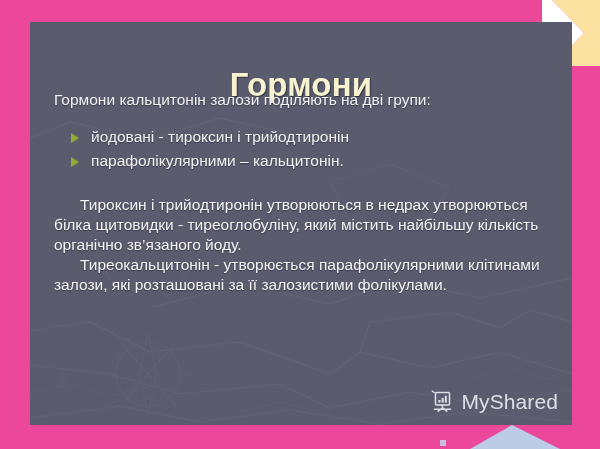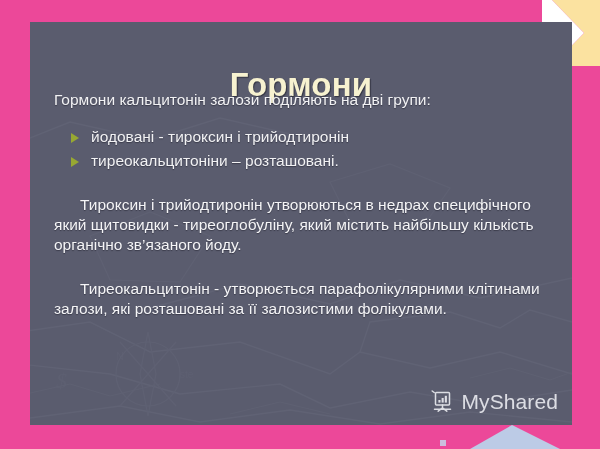--- a/index.html
+++ b/index.html
@@ -138,21 +138,21 @@
 
   .para {
     font-size: 15.5px;
     line-height: 20px;
     color: #f5f5f7;
     margin: 0;
     text-indent: 26px;
     text-shadow: 0 1px 1px rgba(20,20,30,.45);
   }
   .para-1 { margin-top: 22px; }
-  .para-2 { margin-top: 24px; }
+  .para-2 { }
 
   
   .watermark {
     position: absolute;
     right: 14px;
     bottom: 12px;
     display: flex;
     align-items: center;
     gap: 7px;
     opacity: .92;
@@ -223,25 +223,25 @@
 
         <p class="lead">Гормони кальцитонін залози поділяють на дві групи:</p>
 
         <ul class="bullets">
           <li>
             <span class="bullet-arrow"></span>
             <span>йодовані - тироксин і трийодтиронін</span>
           </li>
           <li>
             <span class="bullet-arrow"></span>
-            <span>тиреокальцитоніни – розташовані.</span>
+            <span>парафолікулярними – кальцитонін.</span>
           </li>
         </ul>
 
-        <p class="para para-1">Тироксин і трийодтиронін утворюються в недрах специфічного який щитовидки - тиреоглобуліну, який містить найбільшу кількість органічно зв’язаного йоду.</p>
+        <p class="para para-1">Тироксин і трийодтиронін утворюються в недрах утворюються білка щитовидки - тиреоглобуліну, який містить найбільшу кількість органічно зв’язаного йоду.</p>
 
         <p class="para para-2">Тиреокальцитонін - утворюється парафолікулярними клітинами залози, які розташовані за її залозистими фолікулами.</p>
 
       </div>
 
       <div class="watermark">
         <svg class="wm-icon" width="24" height="24" viewBox="0 0 24 24" xmlns="http://www.w3.org/2000/svg">
           <g stroke="#e8e9ee" stroke-width="1.5" fill="none" stroke-linecap="round">
             <rect x="5.5" y="3.5" width="14" height="12.5" rx="1"></rect>
             <path d="M4.2,3.5 L2.2,2.0"></path>

